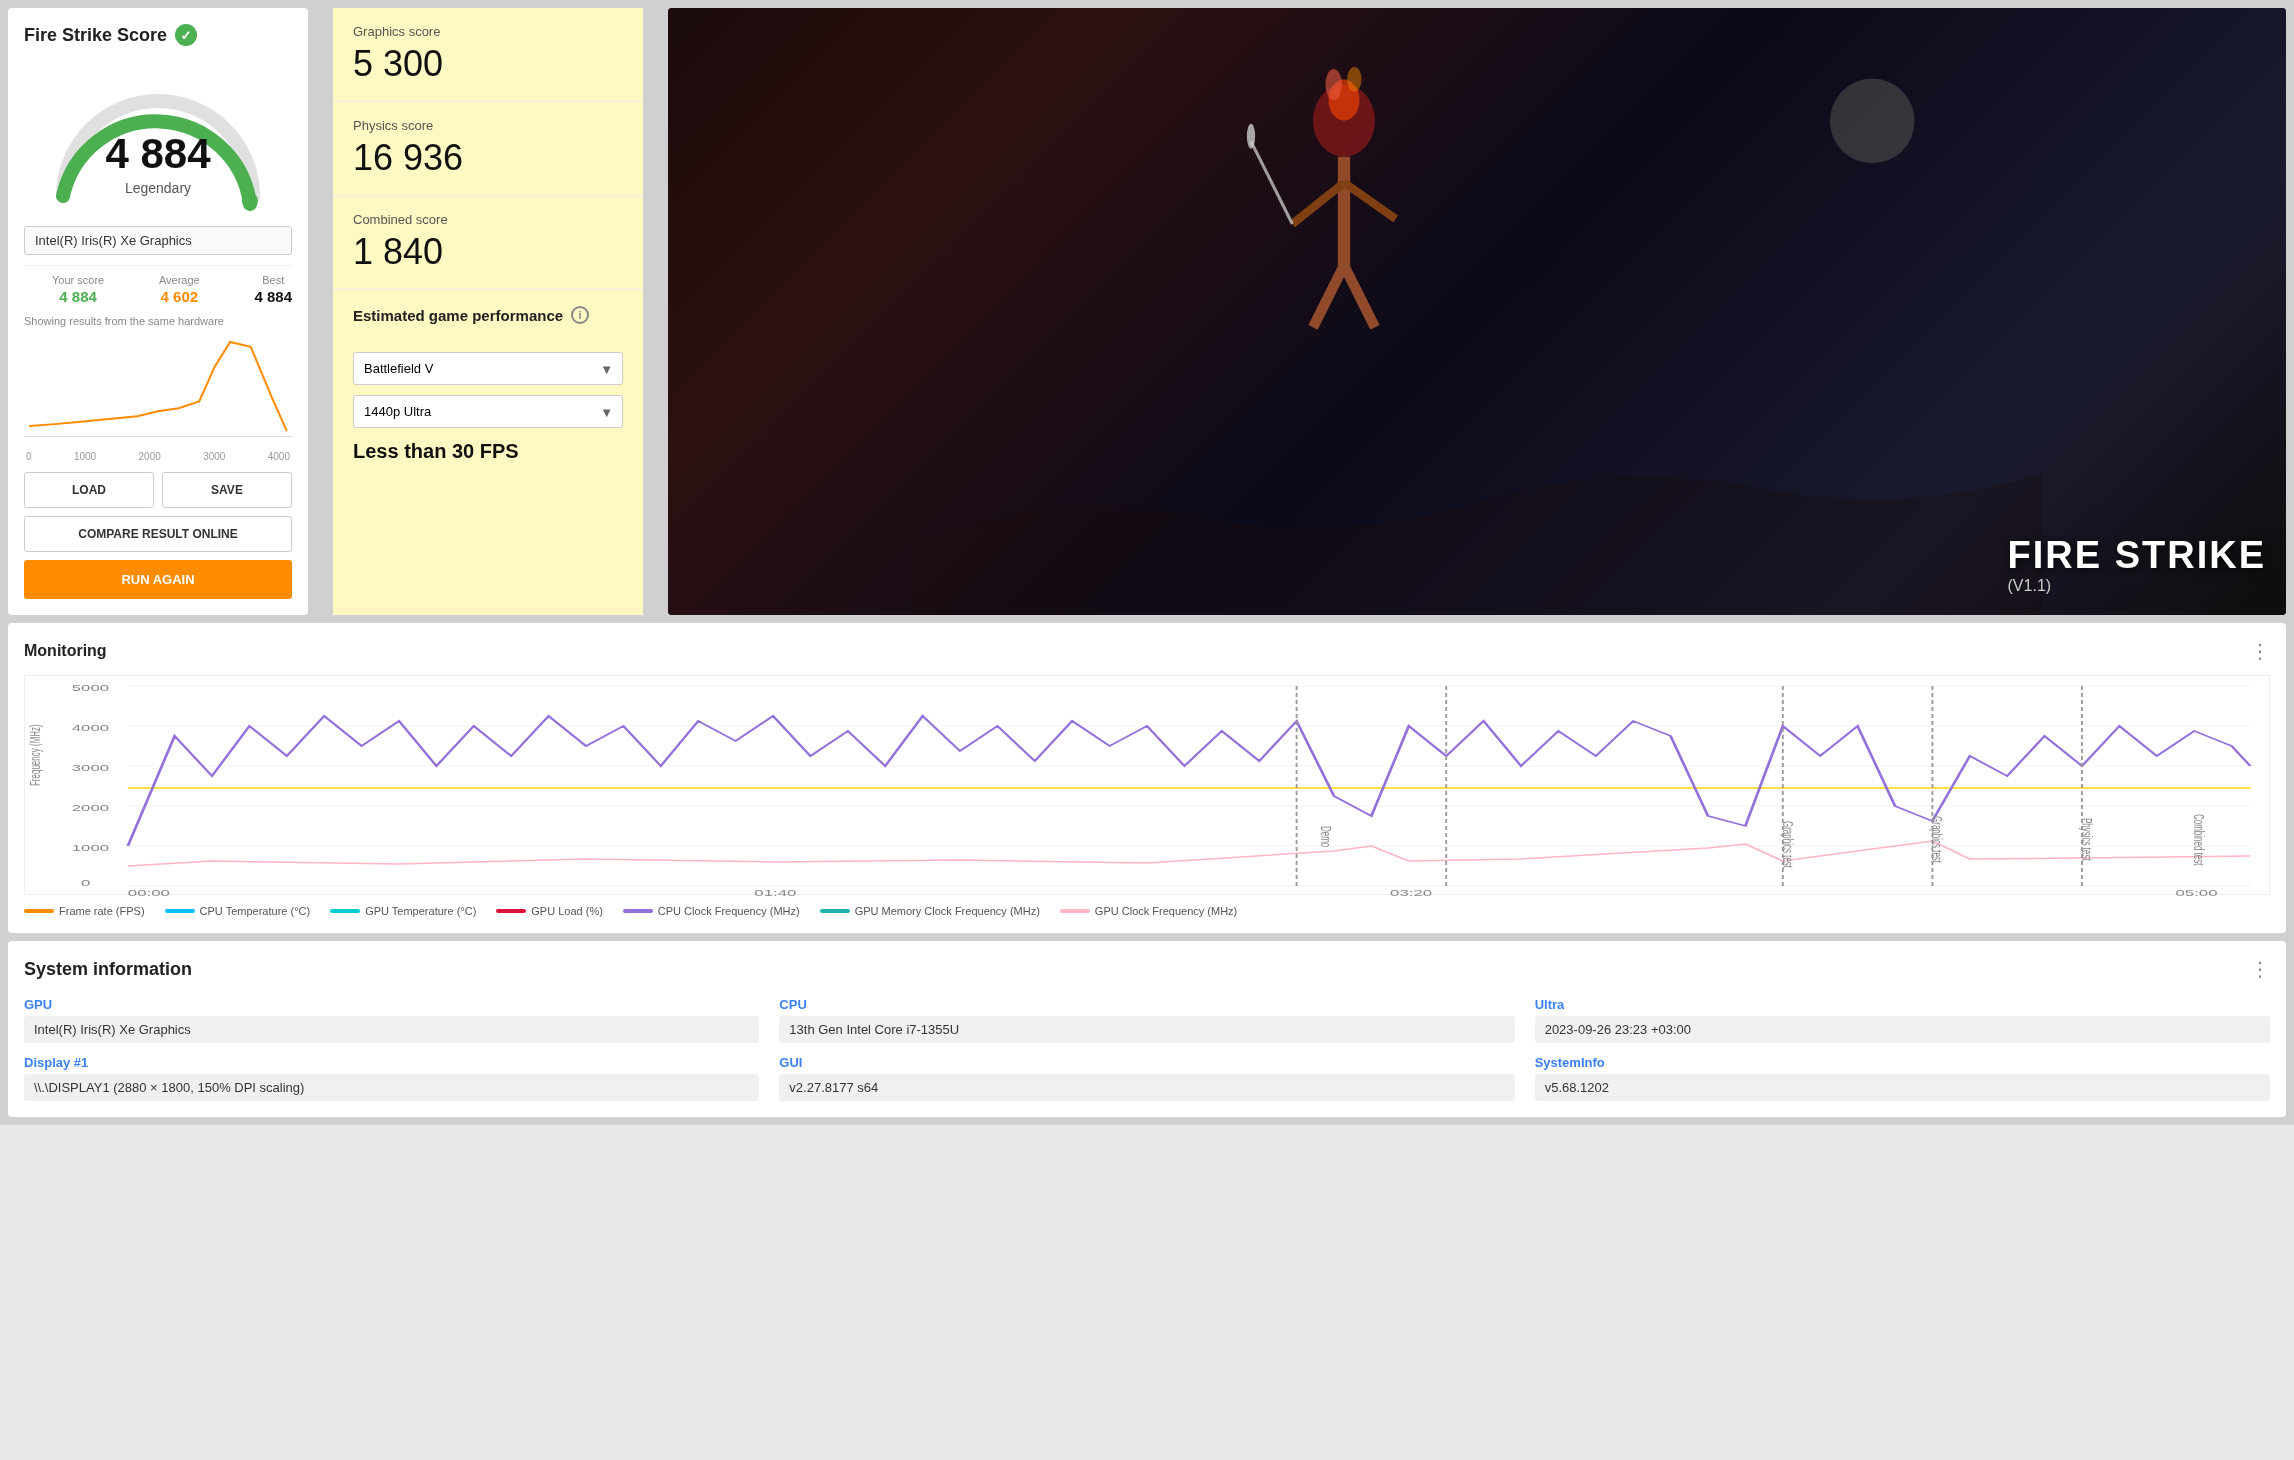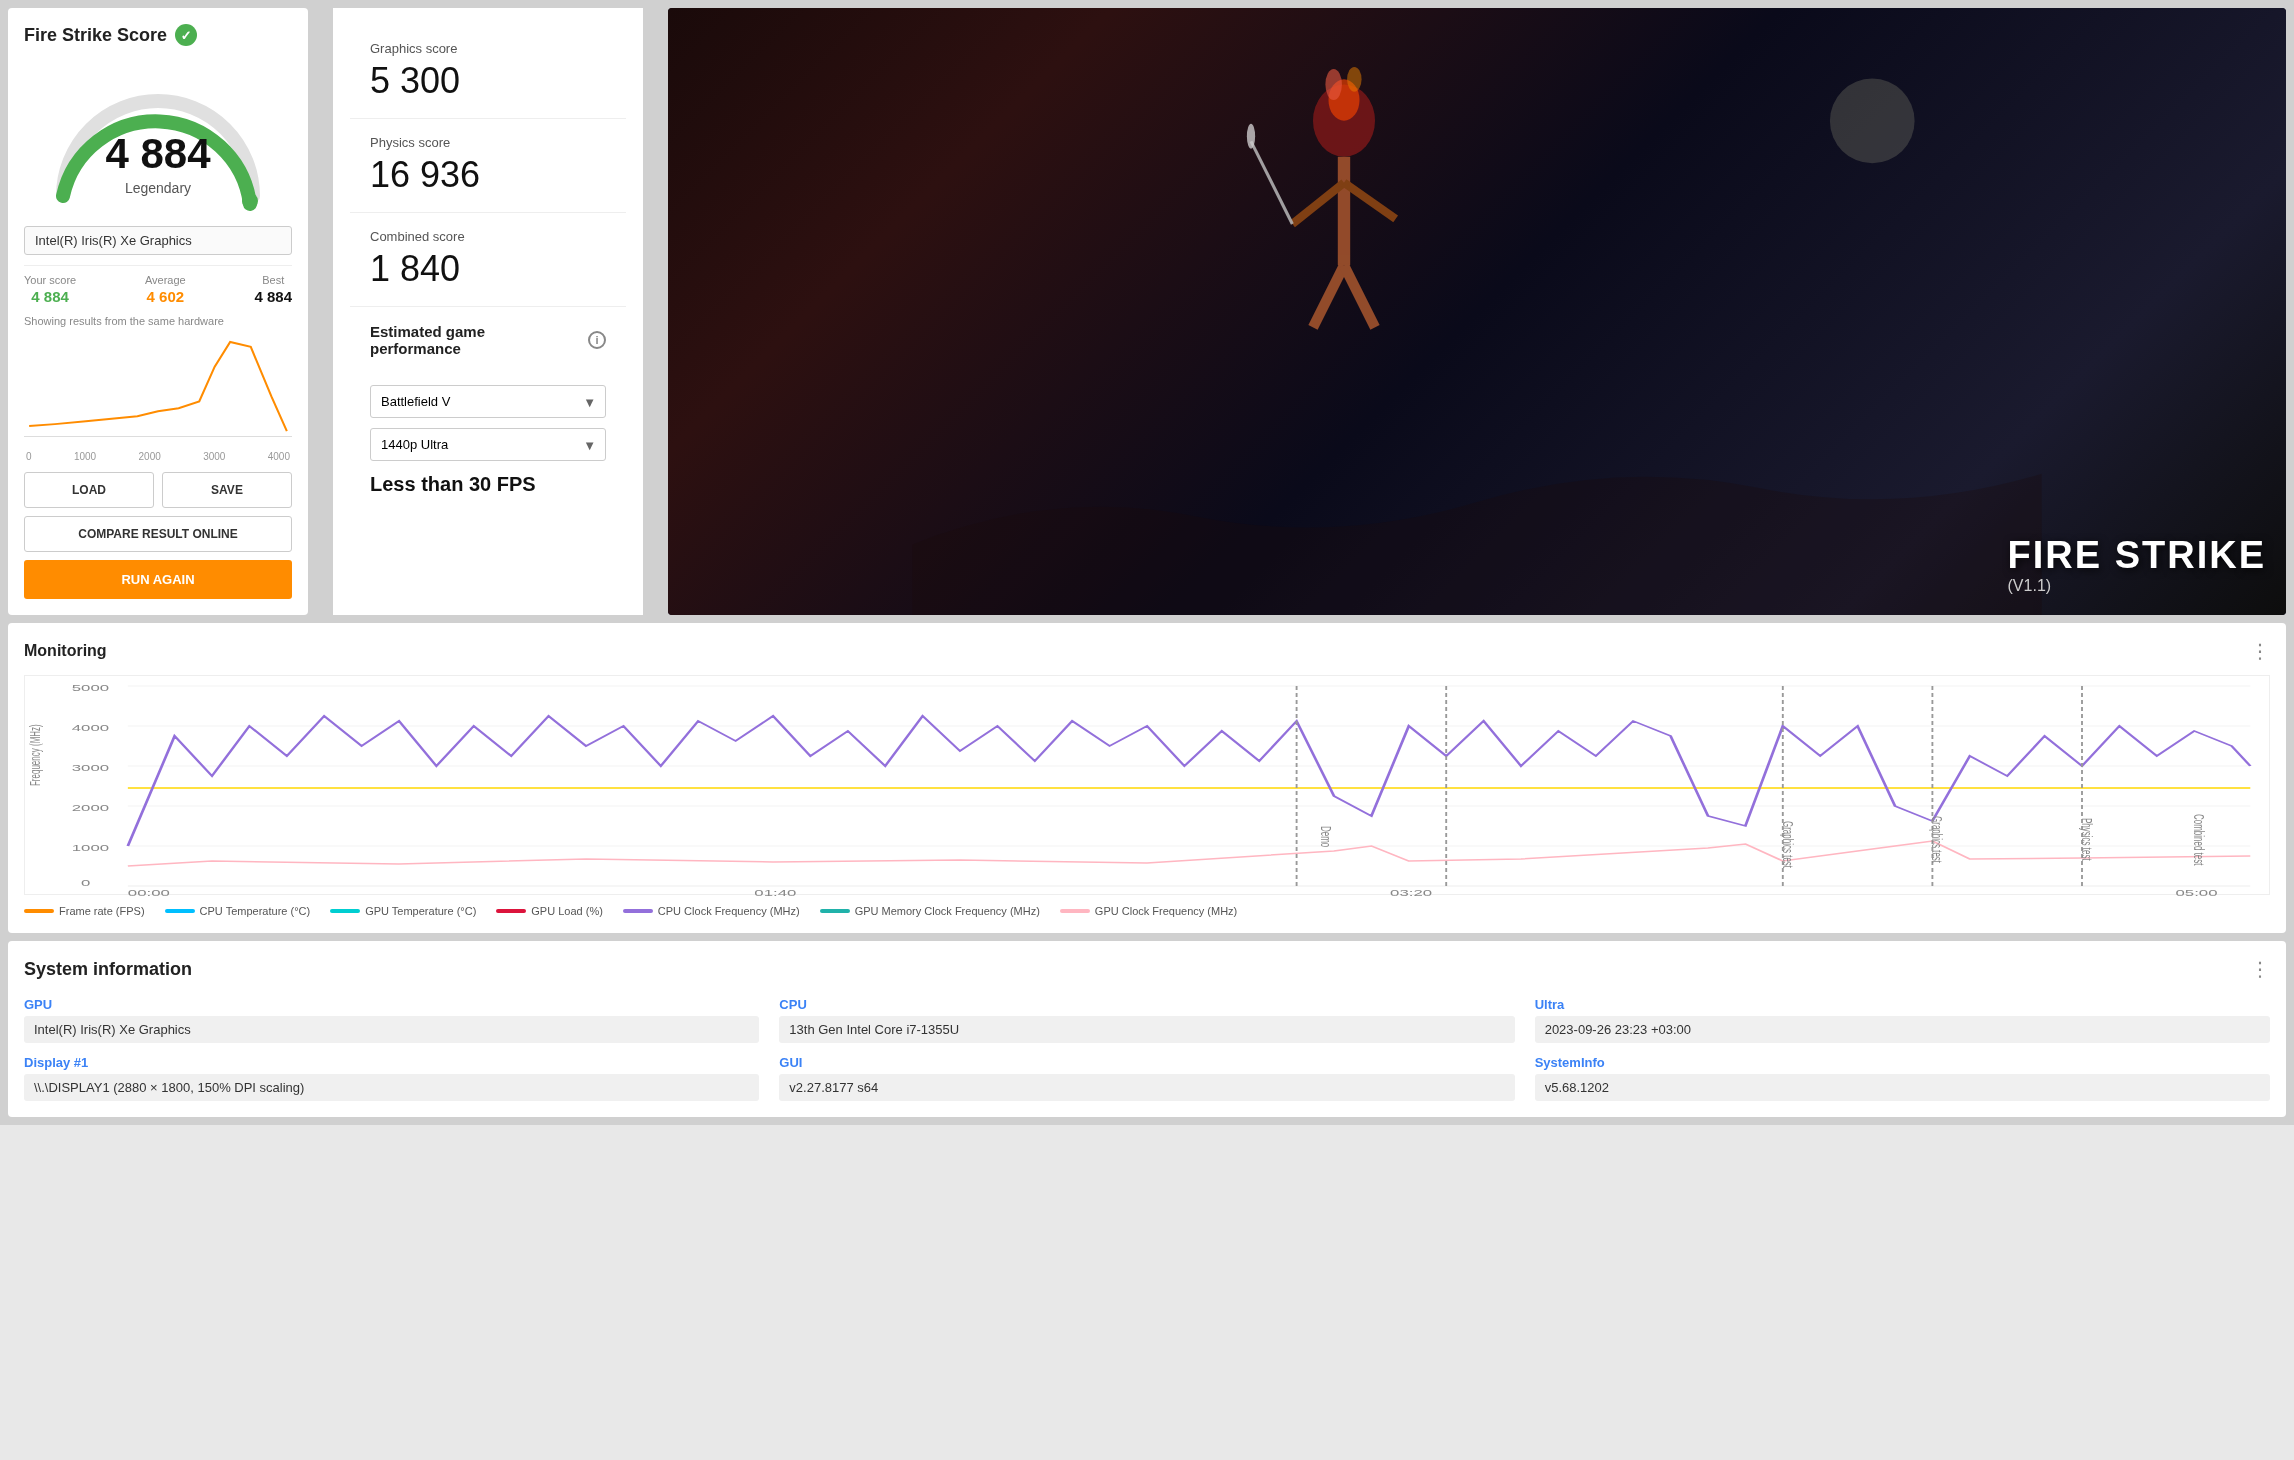--- a/index.html
+++ b/index.html
@@ -16,41 +16,41 @@
 
     .gauge-container { display: flex; justify-content: center; align-items: center; position: relative; height: 160px; }
     .gauge-svg { width: 230px; height: 160px; }
     .gauge-score { position: absolute; bottom: 20px; text-align: center; width: 100%; }
     .gauge-score .score-number { font-size: 42px; font-weight: 700; color: #111; }
     .gauge-score .score-label { font-size: 14px; color: #555; margin-top: 2px; }
 
     .gpu-name { border: 1px solid #ccc; border-radius: 3px; padding: 6px 10px; font-size: 13px; color: #333; background: #fafafa; }
 
     .score-comparison { display: flex; justify-content: space-between; border-top: 1px solid #eee; padding-top: 8px; }
-    .score-col { text-align: center; }
+    .score-col { text-align: center; margin-left: 28px; }
     .score-col .label { font-size: 11px; color: #888; }
     .score-col .value { font-size: 15px; font-weight: 600; color: #111; margin-top: 2px; }
     .score-col .value.green { color: #4CAF50; }
     .score-col .value.orange { color: #FF8C00; }
 
     .showing-results { font-size: 11px; color: #888; text-align: left; }
 
     .chart-area { height: 100px; position: relative; border-bottom: 1px solid #ddd; margin-bottom: 4px; }
     .chart-svg { width: 100%; height: 100%; }
 
     .chart-xaxis { display: flex; justify-content: space-between; font-size: 10px; color: #999; padding: 0 2px; }
 
     .buttons-area { display: flex; flex-direction: column; gap: 8px; }
     .btn-row { display: flex; gap: 8px; }
     .btn { flex: 1; padding: 10px; border: 1px solid #ccc; background: #f5f5f5; border-radius: 3px; cursor: pointer; font-size: 12px; font-weight: 600; color: #333; text-align: center; }
     .btn-outline { border: 1px solid #ccc; background: #fff; }
     .btn-run { background: #FF8C00; color: #fff; border: none; border-radius: 3px; padding: 12px; font-size: 13px; font-weight: 700; cursor: pointer; text-align: center; }
 
     
-    .middle-panel { background: #ffffff; border-radius: 0; padding: 17px; width: 310px; min-width: 310px; display: flex; flex-direction: column; }
+    .middle-panel { background: #fef9c3; border-radius: 0; padding: 0; width: 310px; min-width: 310px; display: flex; flex-direction: column; }
     .score-block { padding: 16px 20px; border-bottom: 1px solid #eee; }
     .score-block .score-title { font-size: 13px; color: #555; margin-bottom: 4px; }
     .score-block .score-value { font-size: 36px; font-weight: 400; color: #111; }
 
     .est-game-perf { padding: 16px 20px; }
     .est-title-row { display: flex; align-items: center; gap: 8px; margin-bottom: 28px; }
     .est-title { font-size: 15px; font-weight: 600; }
     .info-icon { width: 18px; height: 18px; border-radius: 50%; border: 2px solid #888; display: flex; align-items: center; justify-content: center; font-size: 11px; color: #888; font-weight: 700; cursor: pointer; }
 
     .select-wrapper { position: relative; margin-bottom: 10px; }

